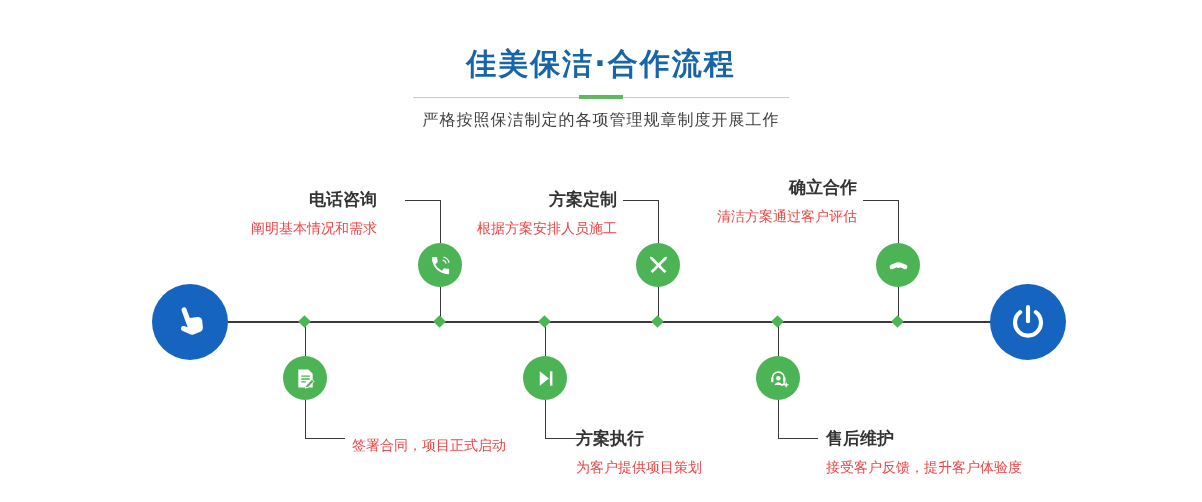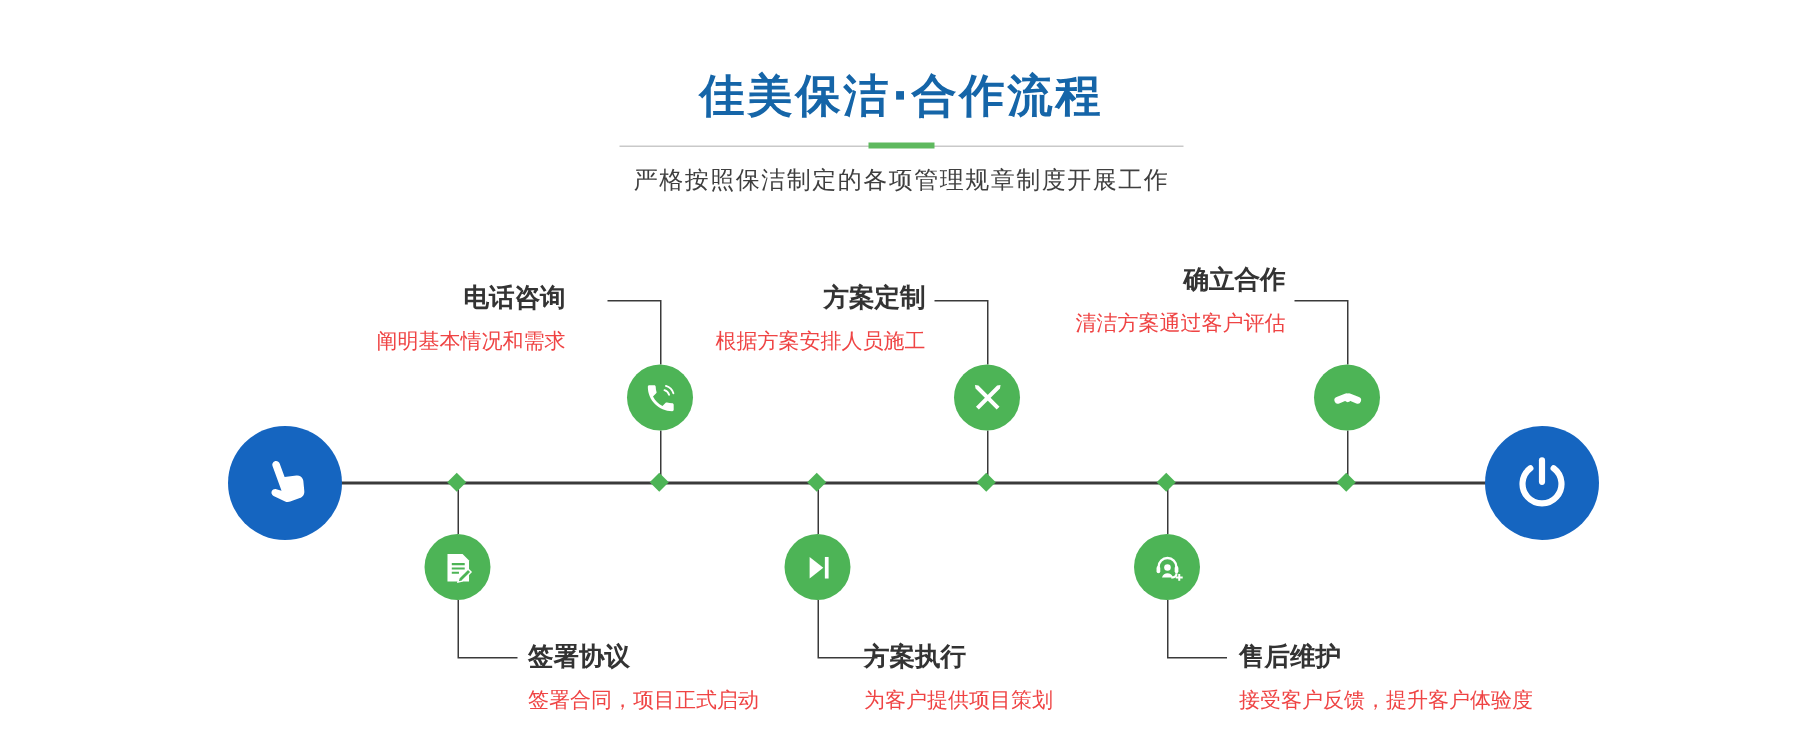--- a/index.html
+++ b/index.html
@@ -171,21 +171,20 @@
   <div class="step-circle b4-circle">
     <span style="display:flex;">
       <svg viewBox="0 0 24 24" width="23" height="23">
           <path fill="#fff" d="M4.5 2.5H15L19.5 7v14.5H4.5V2.5z"></path>
           <path stroke="#4db456" stroke-width="1.5" fill="none" d="M7.5 9.5h9M7.5 12.5h9M7.5 15.5h5"></path>
           <path fill="#4db456" stroke="#fff" stroke-width="1" d="M12.5 19.2l6.3-6.3 2.1 2.1-6.3 6.3-2.8.7.7-2.8z"></path>
         </svg>
     </span>
   </div>
   <div class="step-text bottom-text b4-text">
-    <div class="label">签署协议</div>
     <div class="desc">签署合同，项目正式启动</div>
   </div>
 
   <div class="hline b5-elbow"></div>
   <div class="vline b5-stem-up"></div>
   <div class="vline b5-stem-dn"></div>
   <div class="diamond b5-diamond"></div>
   <div class="step-circle b5-circle">
     <span style="display:flex;">
       <svg viewBox="0 0 24 24" width="23" height="23" fill="#fff">

